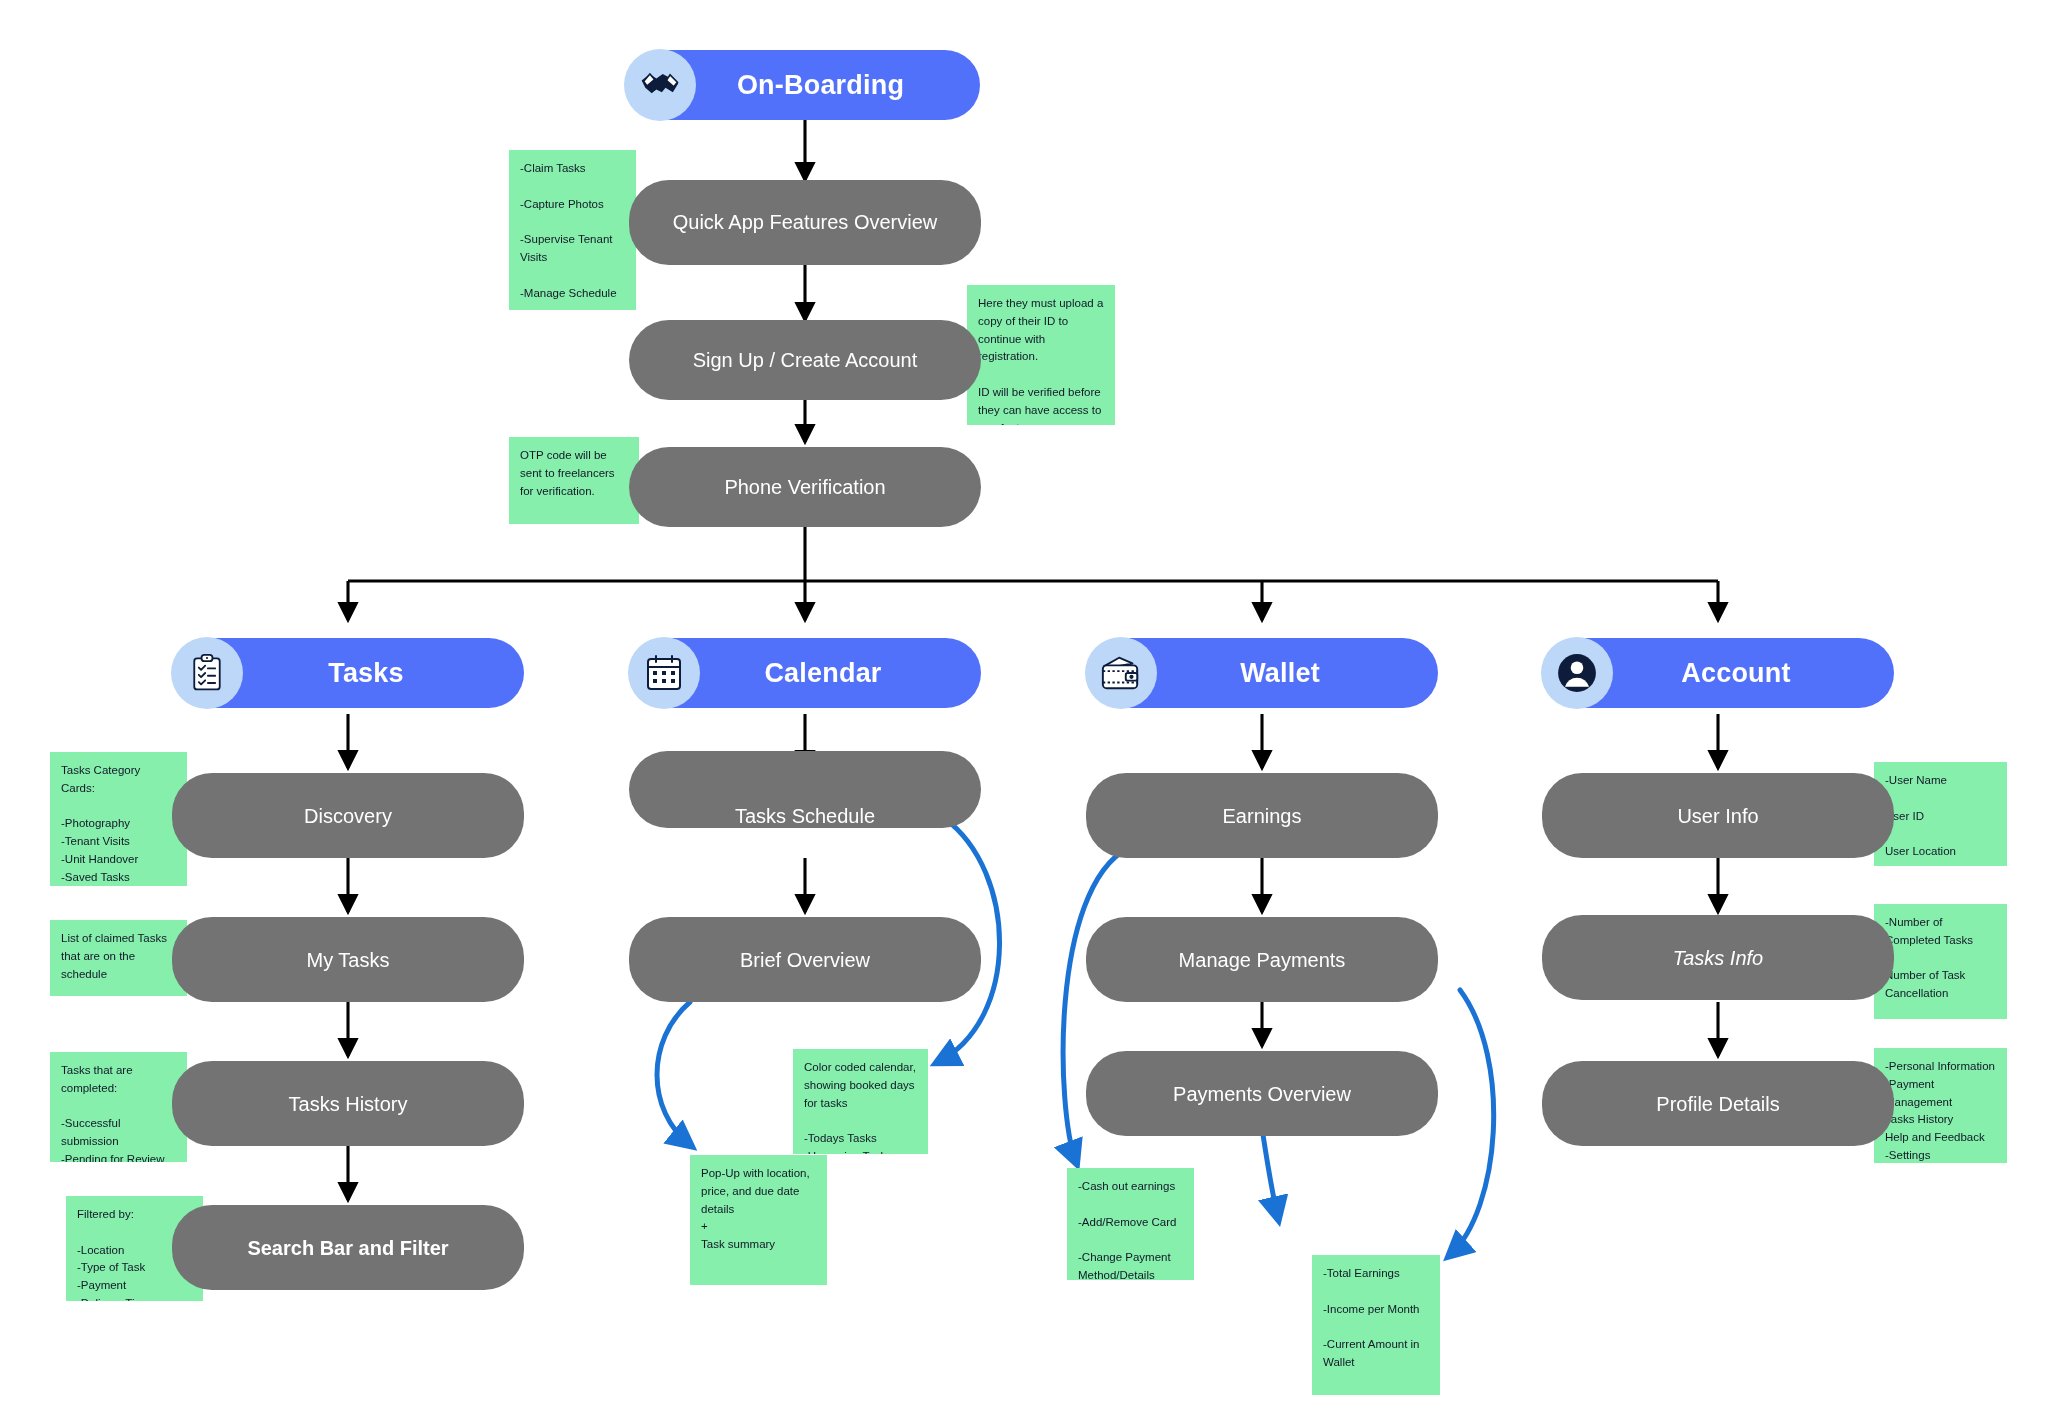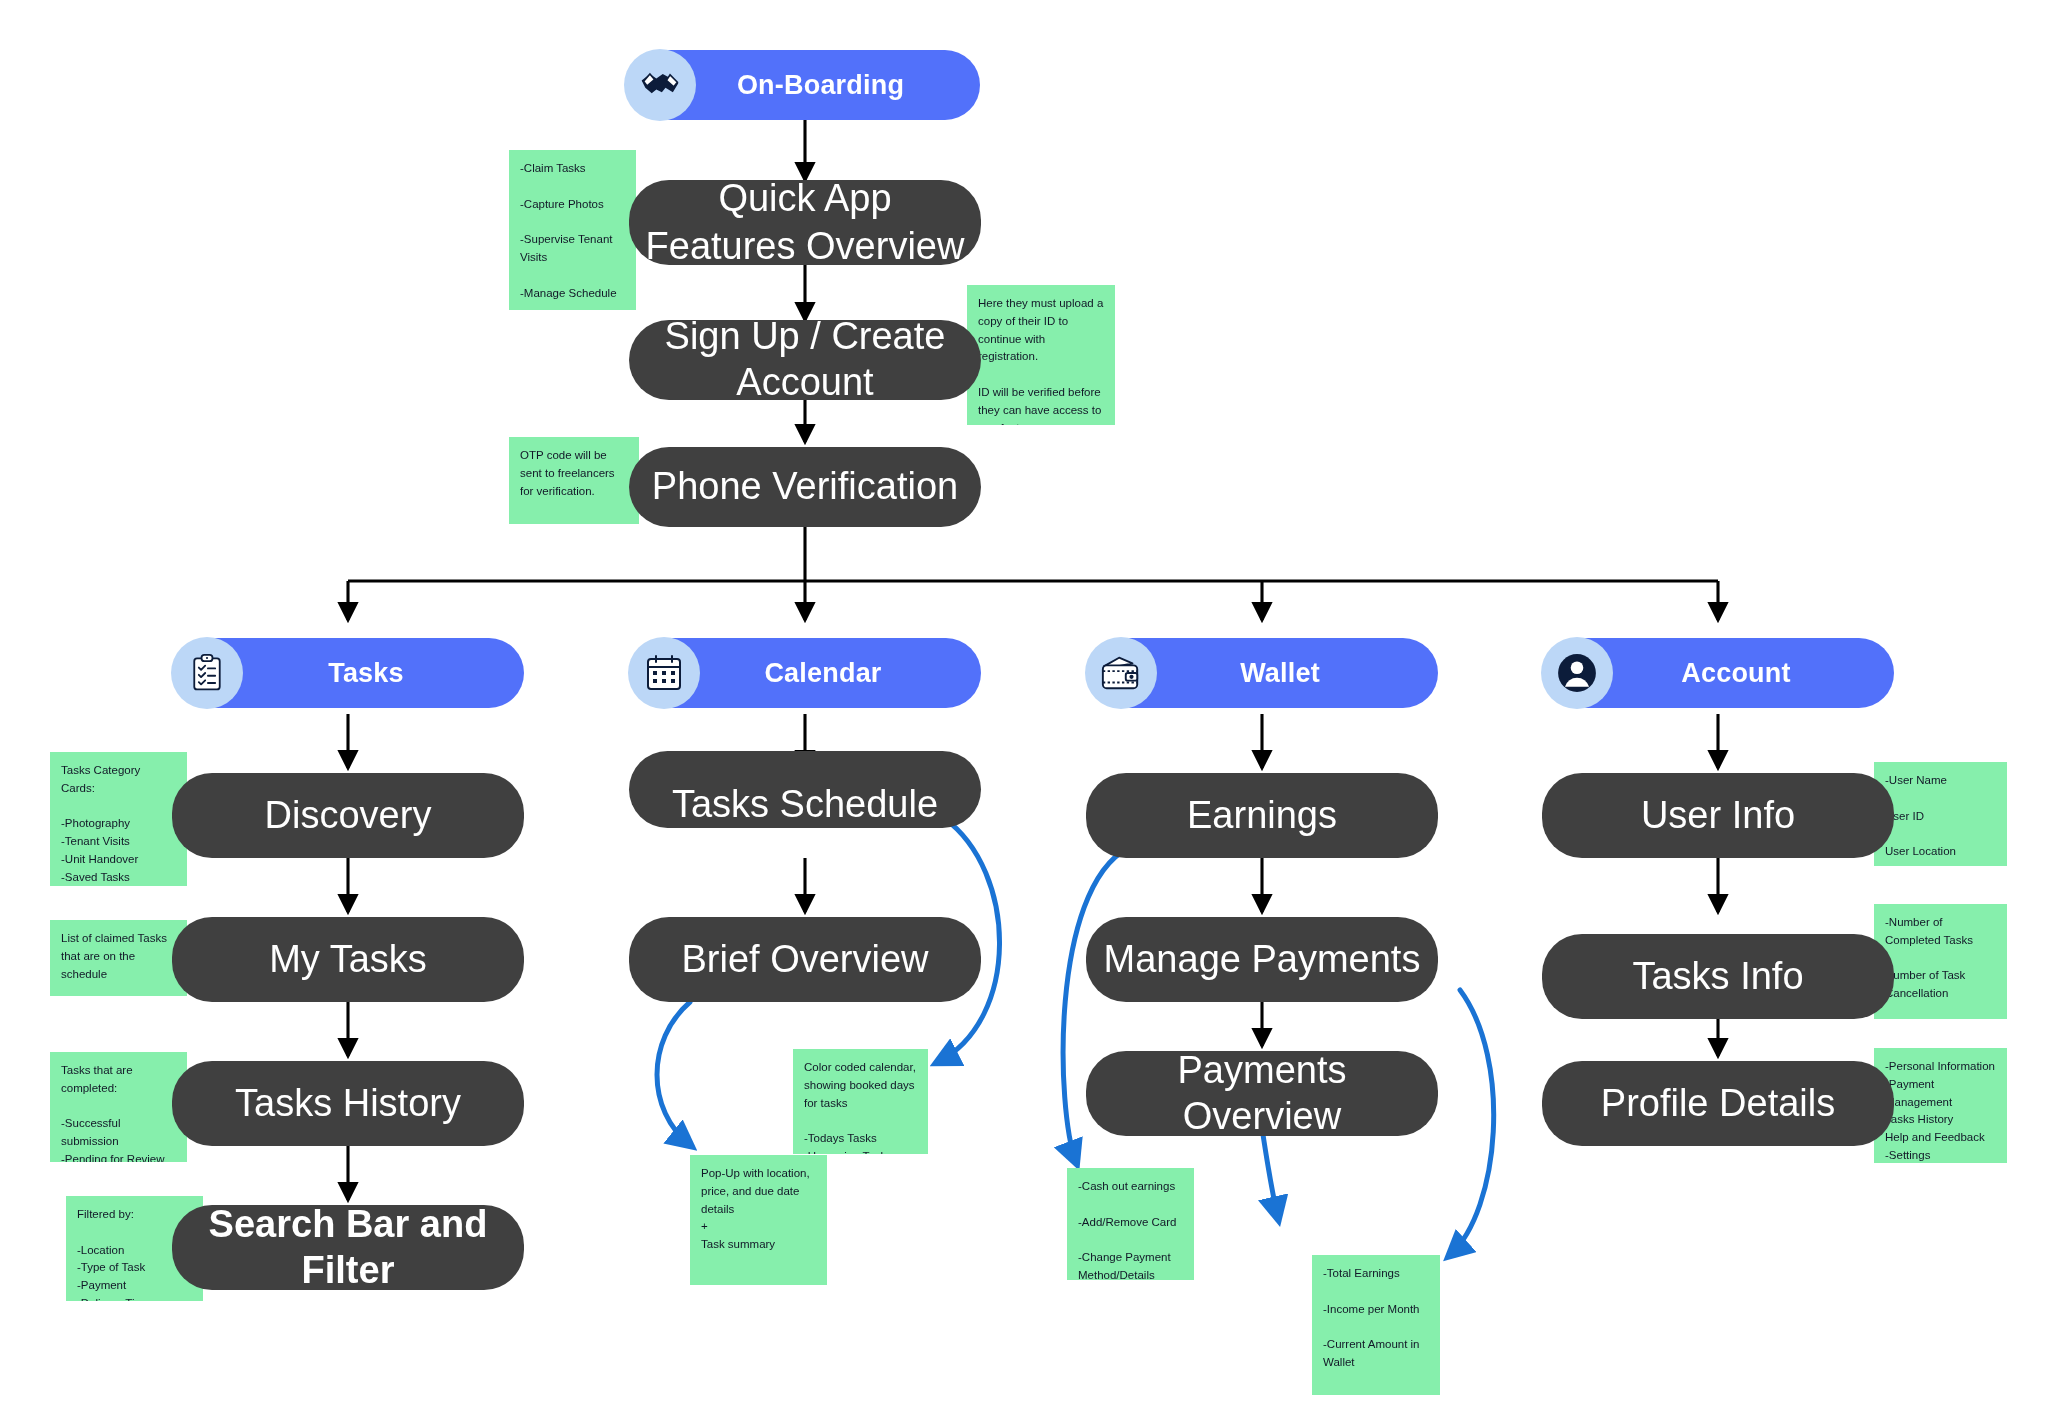--- a/index.html
+++ b/index.html
@@ -63,24 +63,24 @@
     padding-right: 12px;
     z-index: 1;
   }
 
   
   .node {
     position: absolute;
     display: flex;
     align-items: center;
     justify-content: center;
-    background: #404040;
+    background: #737373;
     color: #ffffff;
     border-radius: 40px;
-    font-size: 38px;
+    font-size: 20px;
     font-weight: 400;
     text-align: center;
     line-height: 1.2;
     padding: 0 14px;
     box-sizing: border-box;
     z-index: 5;
   }
   .node.two-line { line-height: 1.25; }
 
   
@@ -324,21 +324,21 @@
         <circle cx="20" cy="15" r="6" fill="#ffffff"></circle>
         <path d="M8.5 33 a12 12 0 0 1 23 0 Z" fill="#ffffff"></path>
       </svg>
     </span>
     <span class="pill-label">Account</span>
   </div>
 
   <div class="node" style="left:1542px; top:773px; width:352px; height:85px;">
     <span>User Info</span>
   </div>
-  <div class="node" style="left:1542px; top:934px; width:352px; height:85px;">
+  <div class="node" style="left:1542px; top:915px; width:352px; height:85px;font-style:italic;">
     <span>Tasks Info</span>
   </div>
   <div class="node" style="left:1542px; top:1061px; width:352px; height:85px;">
     <span>Profile Details</span>
   </div>
 
   <div class="note lo" style="left:1874px; top:762px; width:133px; height:104px;">-User Name
 
 User ID
 

